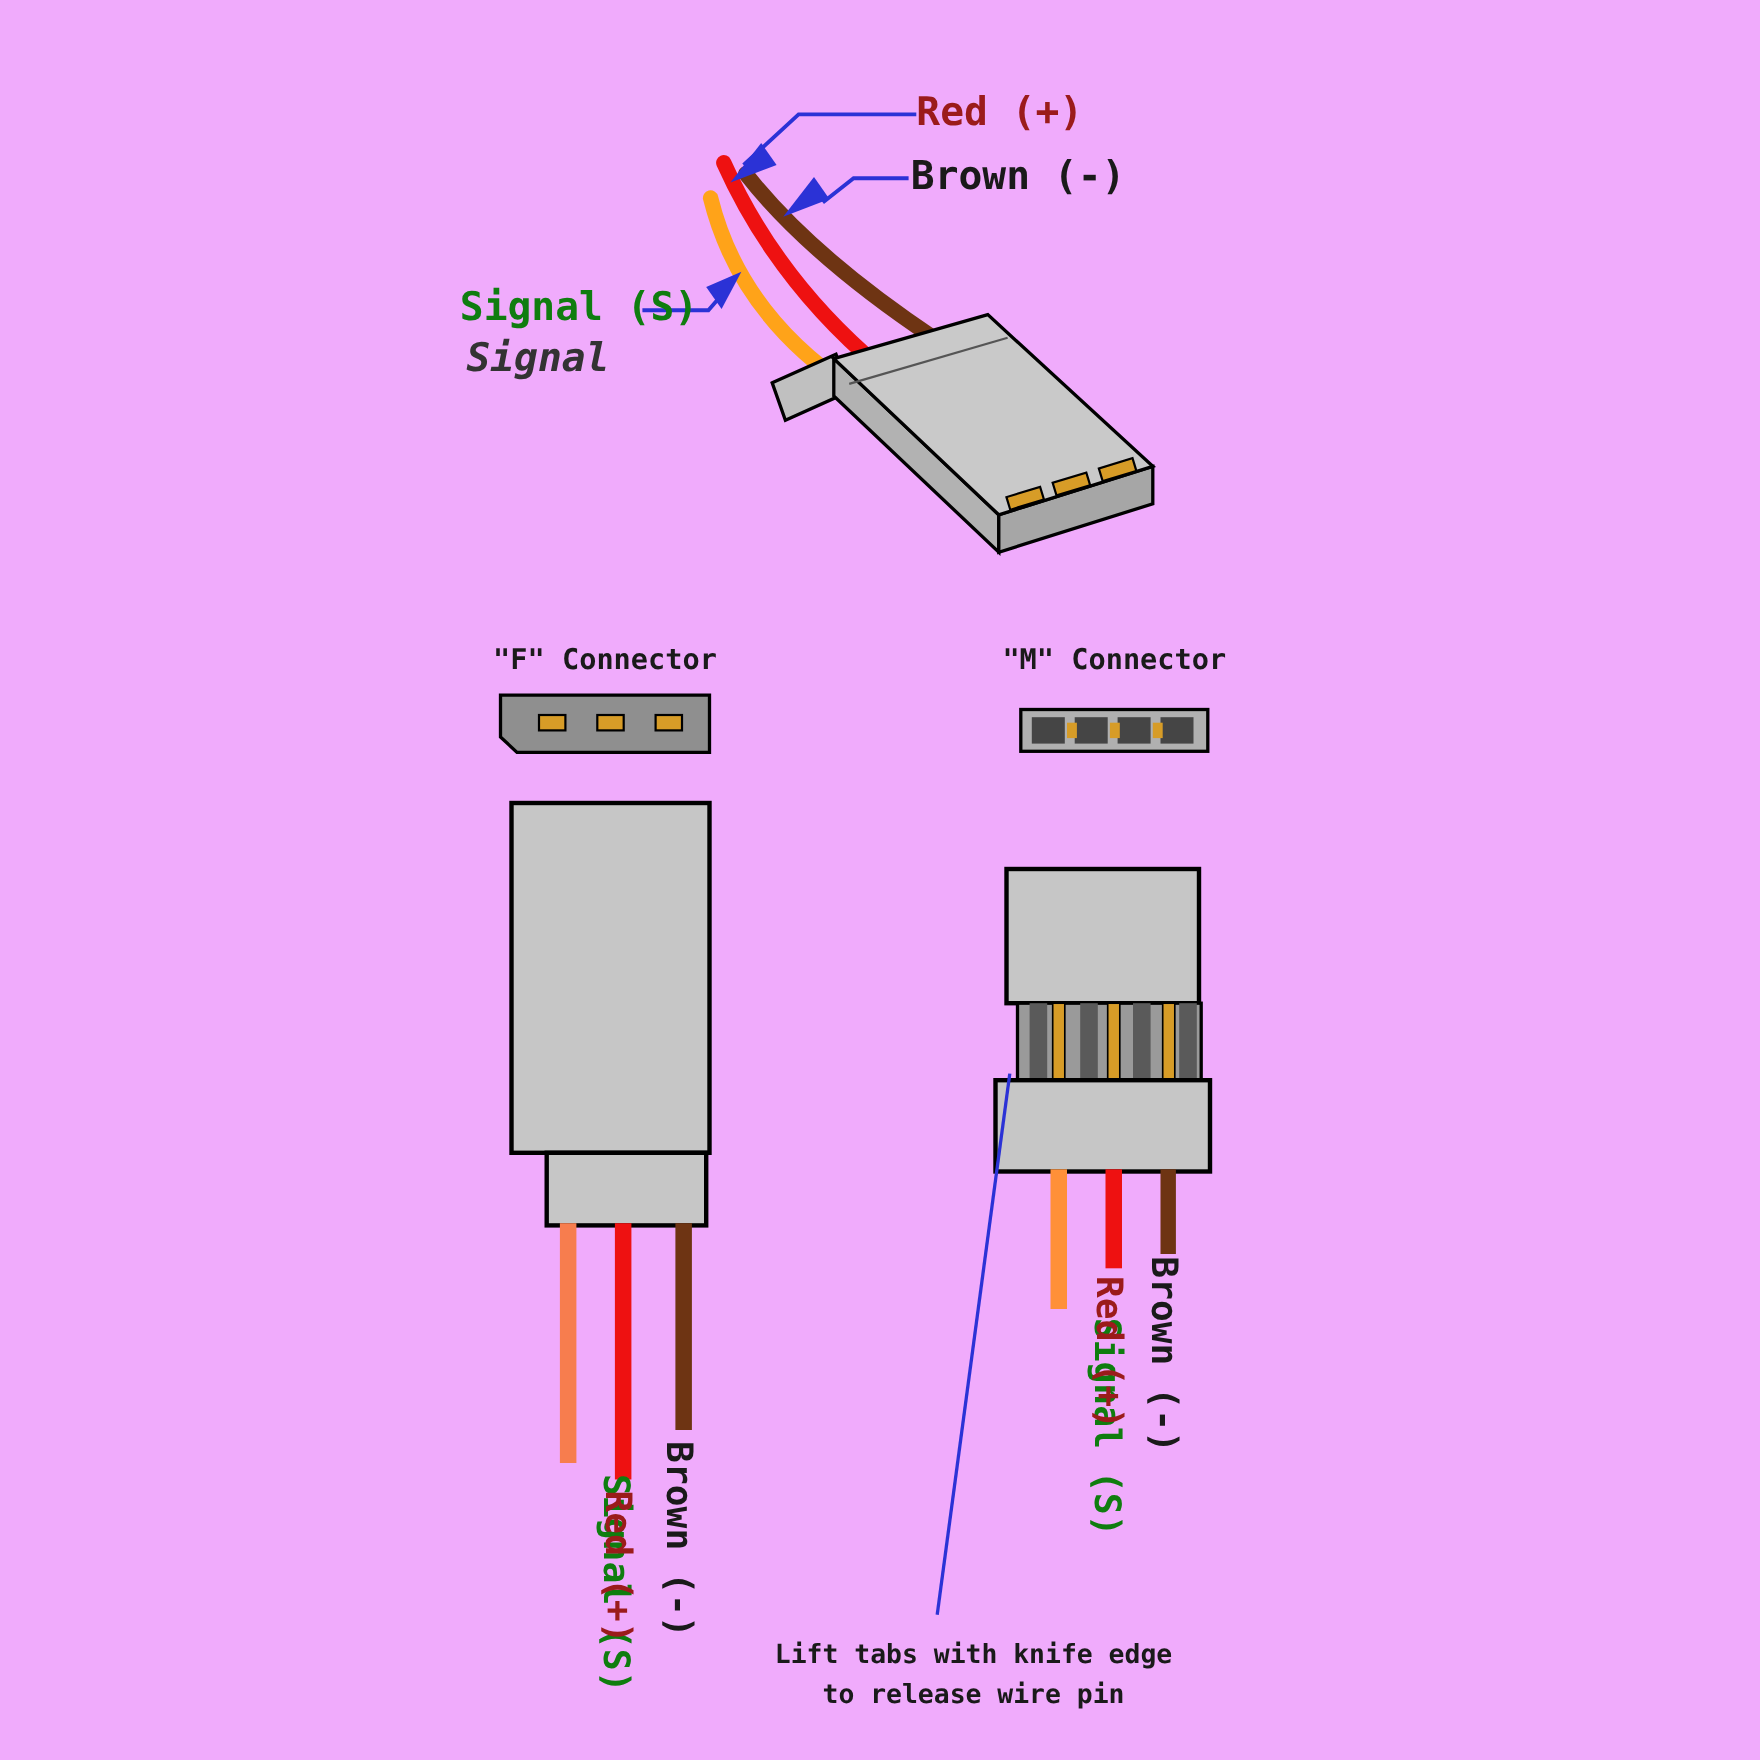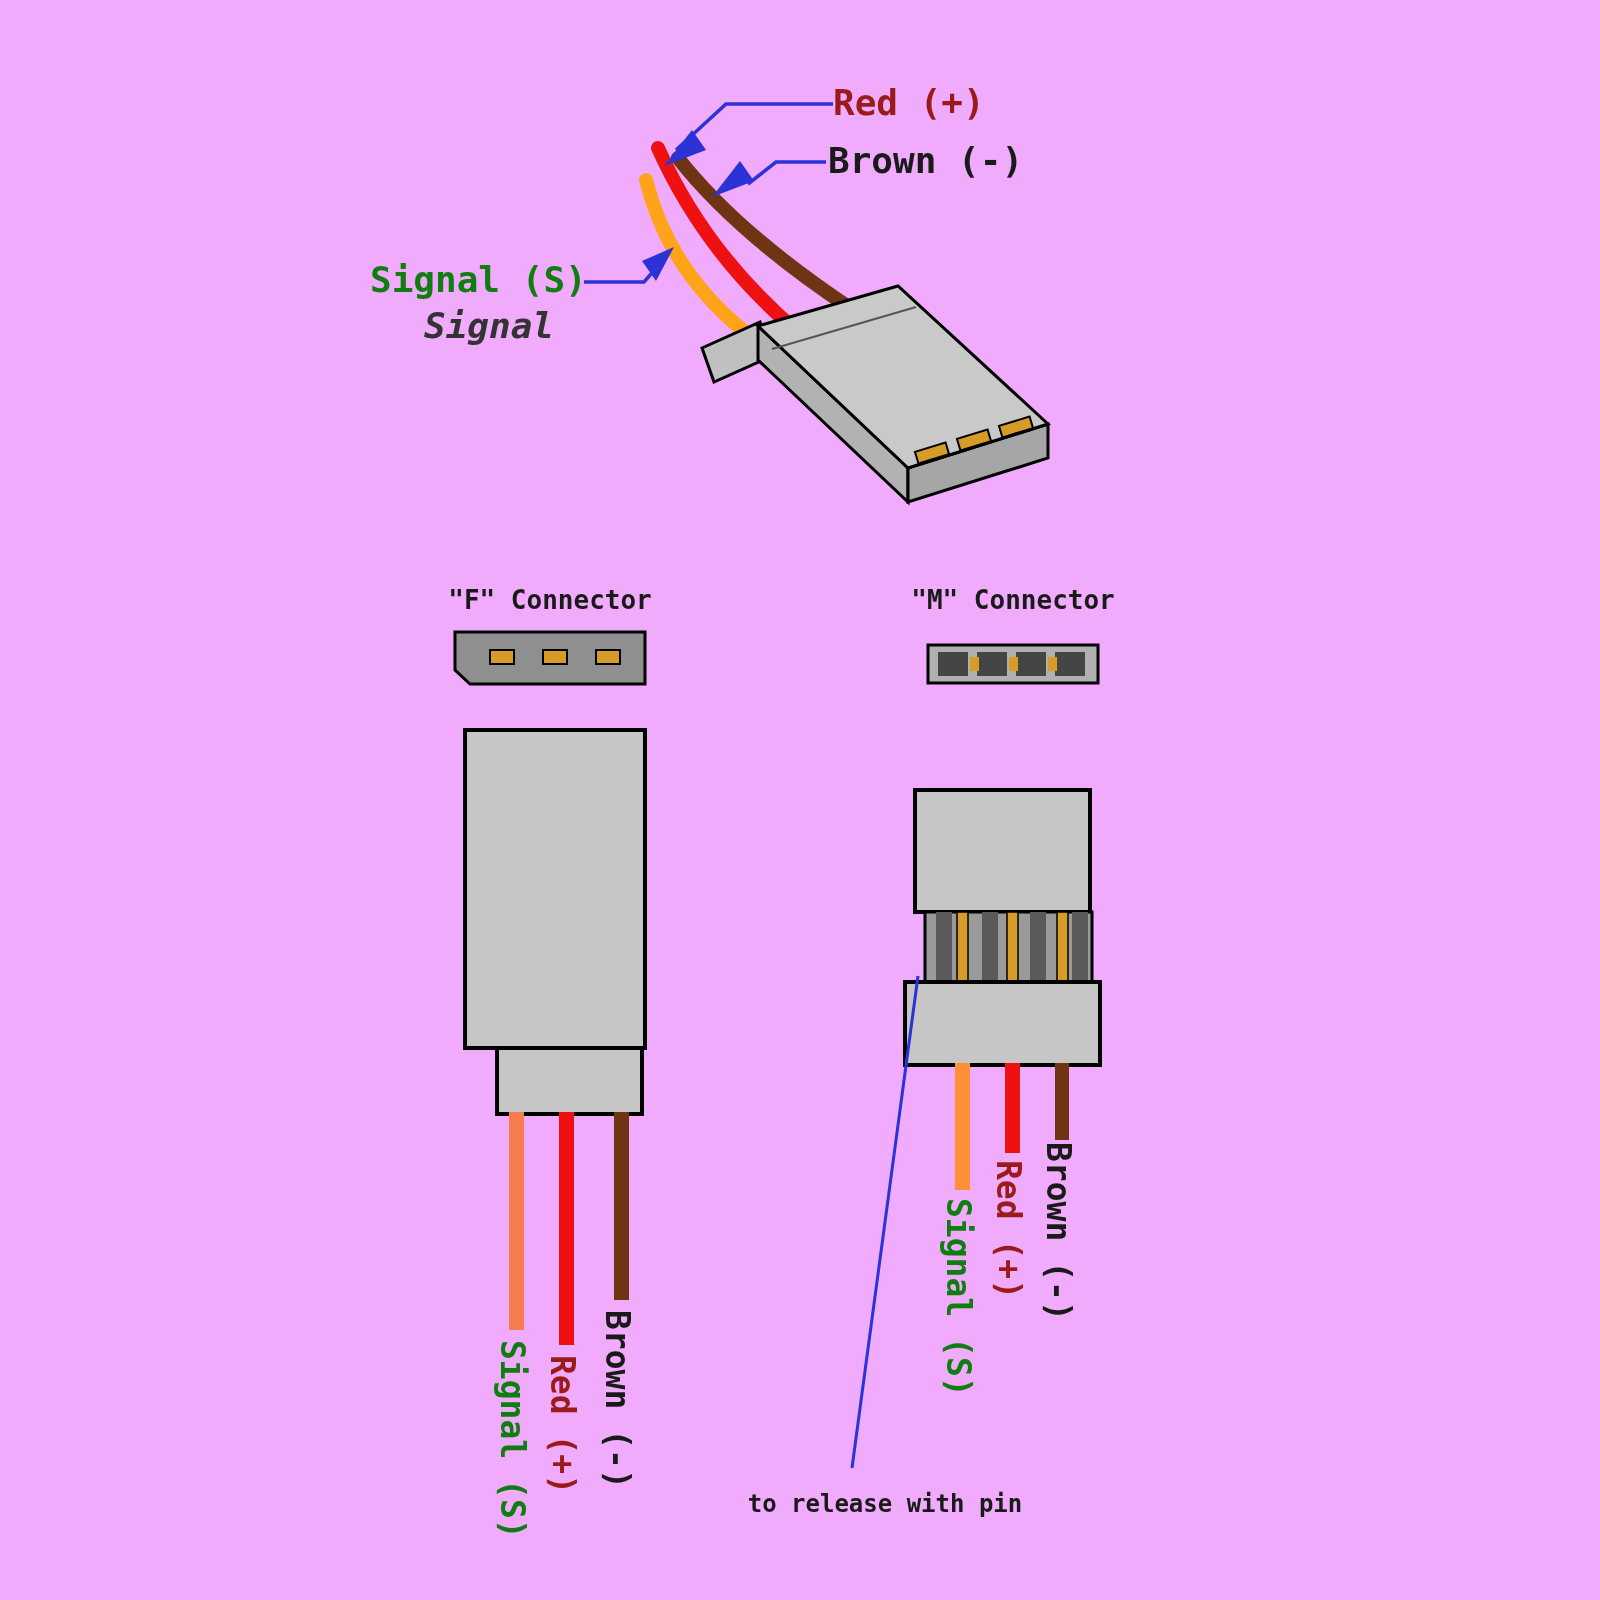--- a/index.html
+++ b/index.html
@@ -40,21 +40,21 @@
   .note {
     position:absolute;
     font-weight:bold;
     font-size:24px;
     line-height:36px;
     text-align:center;
     color:#1a1a1a;
   }
   .c-red    { color:#9b1b1b; }
   .c-black  { color:#1a1a1a;text-align:center; }
-  .c-green  { color:#0f7d0f; }
+  .c-green  { color:#0f7d0f;margin-left:48px; }
   .c-dark   { color:#333333; }
 </style>
 </head>
 <body>
 
 <div class="canvas">
 
   <svg class="diagram" width="1600" height="1600" viewBox="0 0 1600 1600">
 
     <g>
@@ -147,16 +147,17 @@
 
   <div class="vlabel c-green" style="left:496px; top:1340px;">Signal (S)</div>
   <div class="vlabel c-red" style="left:546px; top:1355px;">Red (+)</div>
   <div class="vlabel c-black" style="left:601px; top:1310px;">Brown (-)</div>
 
   <div class="vlabel c-green" style="left:942px; top:1198px;">Signal (S)</div>
   <div class="vlabel c-red" style="left:992px; top:1160px;">Red (+)</div>
   <div class="vlabel c-black" style="left:1042px; top:1142px;">Brown (-)</div>
 
   <div class="note" style="left:635px; top:1486px; width:500px;">
-    <div>to release with pin</div>
+    <div>Lift tabs with knife edge</div>
+    <div>to release wire pin</div>
   </div>
 
 </div>
 
 </body></html>

